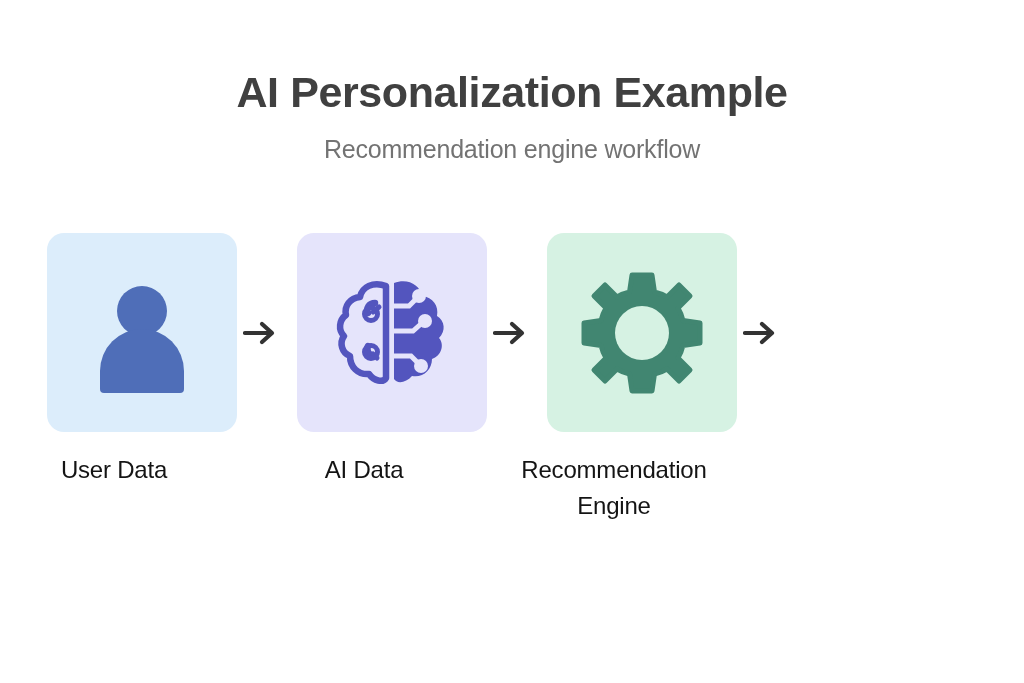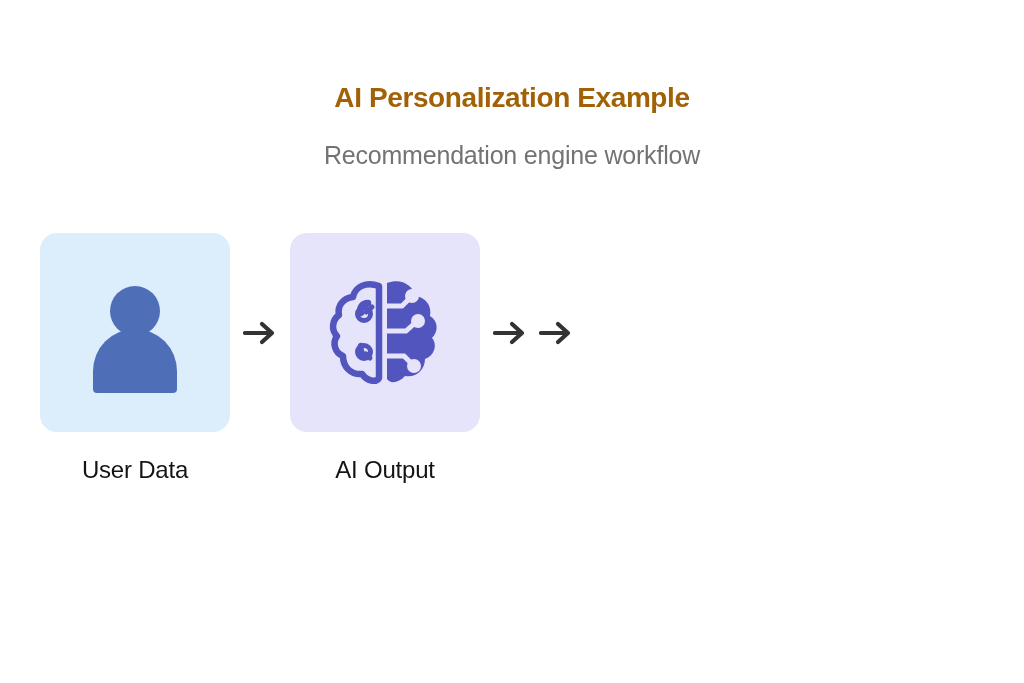--- a/index.html
+++ b/index.html
@@ -24,26 +24,26 @@
 
   
   .header {
     position: absolute;
     left: 0;
     top: 58px;
     width: 1024px;
     text-align: center;
   }
   .title {
-    font-size: 28px;
+    font-size: 43px;
     font-weight: bold;
-    color: #a16207;
+    color: #404040;
     letter-spacing: -0.4px;
     line-height: 52px;
-    margin: 14px;
+    margin: 8px;
     padding: 0;
     white-space: nowrap;
   }
   .subtitle {
     font-size: 25px;
     font-weight: normal;
     color: #737373;
     line-height: 34px;
     margin: 0;
     padding: 0;
@@ -61,21 +61,21 @@
     display: flex;
     flex-direction: row;
     align-items: flex-start;
     justify-content: flex-start;
   }
 
   .step {
     width: 204px;
     display: flex;
     flex-direction: column;
-    align-items: center;
+    align-items: flex-end;
     flex: 0 0 auto;
   }
 
   .card {
     width: 190px;
     height: 199px;
     border-radius: 17px;
     display: flex;
     align-items: center;
     justify-content: center;
@@ -178,30 +178,52 @@
               <path d="M65 36 L80 36 L88 28"></path>
               <path d="M65 61 L84 61 L93 53"></path>
               <path d="M65 86 L82 86 L90 94"></path>
             </g>
             <circle cx="90" cy="26" r="7" fill="#e5e4fb"></circle>
             <circle cx="96" cy="51" r="7" fill="#e5e4fb"></circle>
             <circle cx="92" cy="96" r="7" fill="#e5e4fb"></circle>
           </svg>
         </span>
       </div>
-      <div class="step-label">AI Output</div>
+      <div class="step-label">AI Data</div>
     </div>
 
     <div class="arrow">
       <svg width="34" height="26" viewBox="0 0 34 26">
         <path d="M2 13 L28 13" stroke="#333333" stroke-width="4.2" stroke-linecap="round" fill="none"></path>
         <path d="M19 4 L29 13 L19 22" stroke="#333333" stroke-width="4.2" stroke-linecap="round" stroke-linejoin="round" fill="none"></path>
       </svg>
     </div>
 
+    <div class="step">
+      <div class="card card-green">
+        <span>
+          <svg width="128" height="128" viewBox="0 0 128 128">
+            <g fill="#418671">
+              <path d="M64 6
+                       L74 6 L76.5 23
+                       A44 44 0 0 1 89 28 L101 16 L112 27 L100 39
+                       A44 44 0 0 1 105 51.5 L122 54 L122 74 L105 76.5
+                       A44 44 0 0 1 100 89 L112 101 L101 112 L89 100
+                       A44 44 0 0 1 76.5 105 L74 122 L54 122 L51.5 105
+                       A44 44 0 0 1 39 100 L27 112 L16 101 L28 89
+                       A44 44 0 0 1 23 76.5 L6 74 L6 54 L23 51.5
+                       A44 44 0 0 1 28 39 L16 27 L27 16 L39 28
+                       A44 44 0 0 1 51.5 23 L54 6 Z" stroke="#418671" stroke-width="5" stroke-linejoin="round"></path>
+            </g>
+            <circle cx="64" cy="64" r="27" fill="#d6f2e3"></circle>
+          </svg>
+        </span>
+      </div>
+      <div class="step-label">Recommendation Engine</div>
+    </div>
 
     <div class="arrow">
       <svg width="34" height="26" viewBox="0 0 34 26">
         <path d="M2 13 L28 13" stroke="#333333" stroke-width="4.2" stroke-linecap="round" fill="none"></path>
         <path d="M19 4 L29 13 L19 22" stroke="#333333" stroke-width="4.2" stroke-linecap="round" stroke-linejoin="round" fill="none"></path>
       </svg>
     </div>
 
 
   </div>

